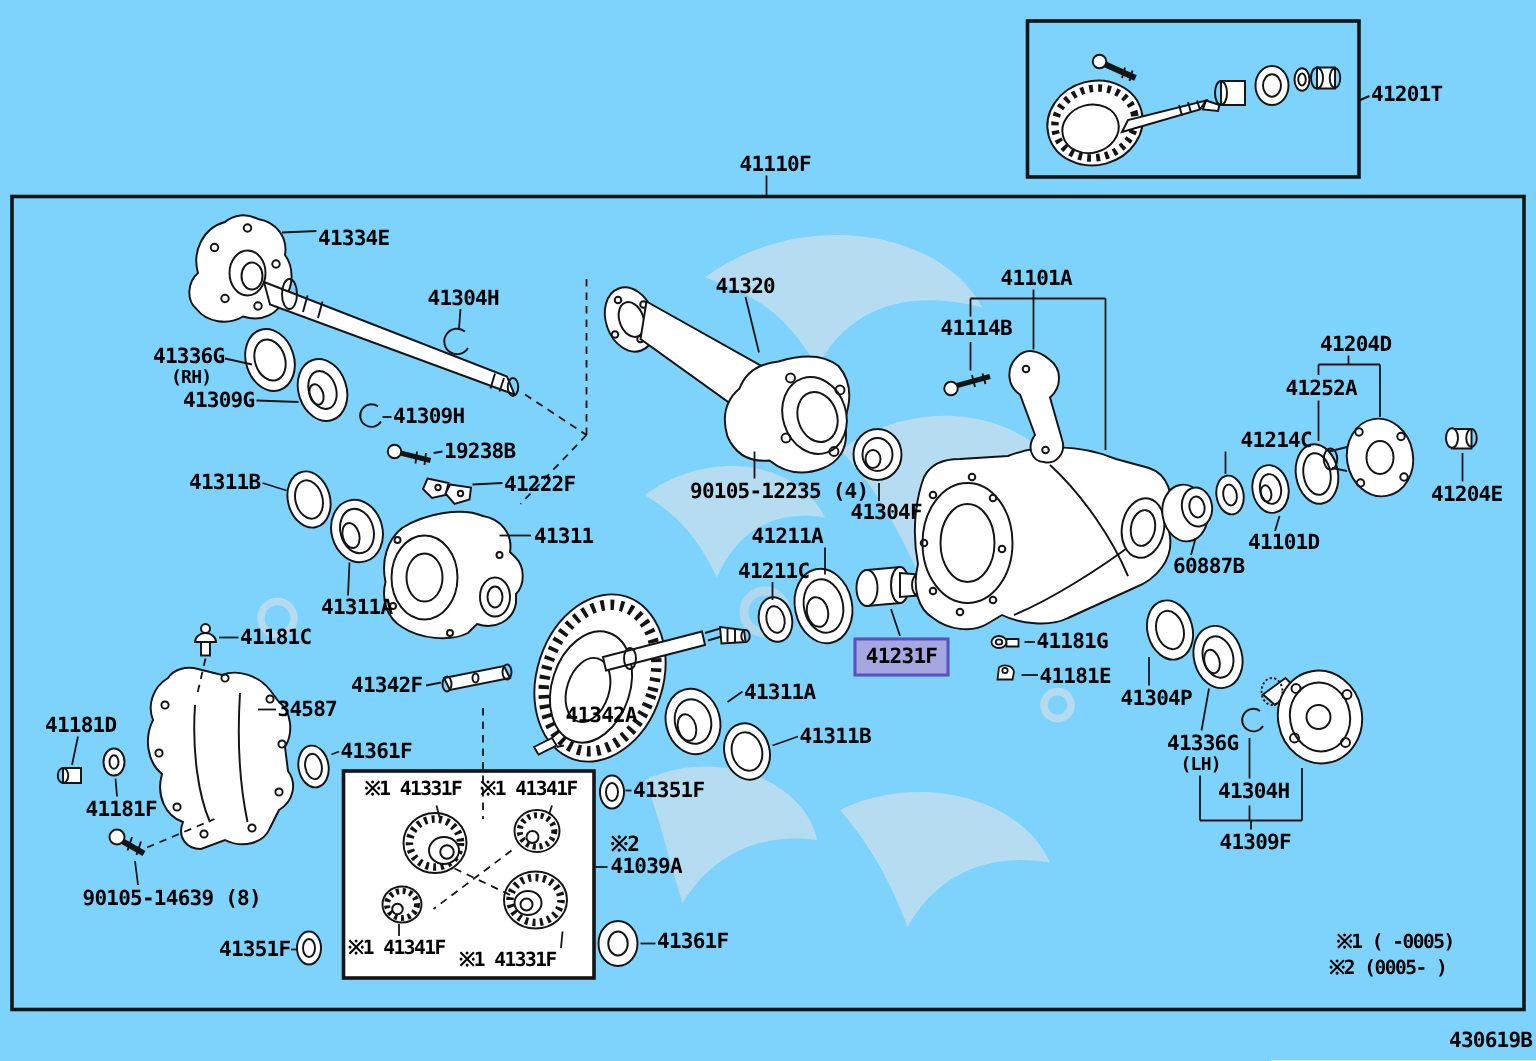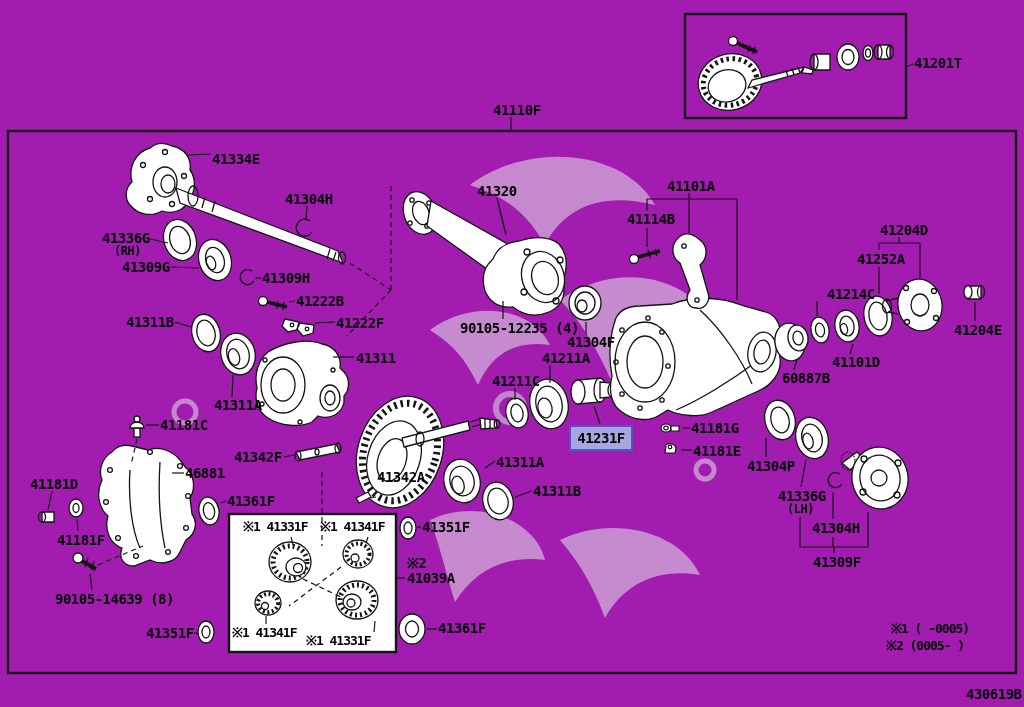--- a/index.html
+++ b/index.html
@@ -1,16 +1,16 @@
 <!DOCTYPE html>
 <html><head>
 <meta charset="utf-8">
 <style>
   html,body{margin:0;padding:0;background:#ffffff;}
-  #stage{position:relative;width:1024px;height:707px;background:#a21caf;overflow:hidden;
+  #stage{position:relative;width:1024px;height:707px;background:#7dd3fc;overflow:hidden;
          font-family:"DejaVu Sans Mono", monospace;}
   svg{position:absolute;left:0;top:0;}
   .lbl{position:absolute;font-weight:bold;font-size:14px;letter-spacing:-0.5px;
        color:#000;white-space:nowrap;line-height:1;}
   .lbl-sm{font-size:12px;letter-spacing:-0.5px;}
   .lbl-box{font-size:13px;letter-spacing:-1px;text-align:right;}
   .lbl-legend{font-size:13px;letter-spacing:-1px;}
   .hl{position:absolute;left:569px;top:425px;width:60px;height:22px;
       background:#a6a6e0;border:2px solid #5353c4;display:flex;align-items:center;
       justify-content:center;font-weight:bold;font-size:14px;letter-spacing:-0.5px;color:#000;}
@@ -399,37 +399,37 @@
 </svg>
 
   <div class="lbl" style="left:914px;top:56px">41201T</div>
   <div class="lbl" style="left:493px;top:103px">41110F</div>
   <div class="lbl" style="left:212px;top:152px">41334E</div>
   <div class="lbl" style="left:285px;top:192px">41304H</div>
   <div class="lbl" style="left:102px;top:231px">41336G</div>
   <div class="lbl lbl-sm" style="left:114px;top:245px">(RH)</div>
   <div class="lbl" style="left:122px;top:260px">41309G</div>
   <div class="lbl" style="left:262px;top:271px">41309H</div>
-  <div class="lbl" style="left:296px;top:294px">41222B</div>
+  <div class="lbl" style="left:296px;top:294px">19238B</div>
   <div class="lbl" style="left:336px;top:316px">41222F</div>
   <div class="lbl" style="left:126px;top:315px">41311B</div>
   <div class="lbl" style="left:356px;top:351px">41311</div>
   <div class="lbl" style="left:214px;top:398px">41311A</div>
   <div class="lbl" style="left:160px;top:418px">41181C</div>
   <div class="lbl" style="left:234px;top:450px">41342F</div>
-  <div class="lbl" style="left:185px;top:466px">46881</div>
+  <div class="lbl" style="left:185px;top:466px">34587</div>
   <div class="lbl" style="left:30px;top:477px">41181D</div>
   <div class="lbl" style="left:227px;top:494px">41361F</div>
   <div class="lbl" style="left:57px;top:533px">41181F</div>
   <div class="lbl" style="left:55px;top:592px">90105-14639 (8)</div>
   <div class="lbl" style="left:146px;top:626px">41351F</div>
   <div class="lbl" style="left:477px;top:184px">41320</div>
   <div class="lbl" style="left:460px;top:321px">90105-12235 (4)</div>
   <div class="lbl" style="left:567px;top:335px">41304F</div>
-  <div class="lbl" style="left:542px;top:351px">41211A</div>
+  <div class="lbl" style="left:501px;top:351px">41211A</div>
   <div class="lbl" style="left:492px;top:374px">41211C</div>
   <div class="lbl" style="left:667px;top:179px">41101A</div>
   <div class="lbl" style="left:627px;top:212px">41114B</div>
   <div class="lbl" style="left:880px;top:223px">41204D</div>
   <div class="lbl" style="left:857px;top:252px">41252A</div>
   <div class="lbl" style="left:827px;top:287px">41214C</div>
   <div class="lbl" style="left:782px;top:371px">60887B</div>
   <div class="lbl" style="left:832px;top:355px">41101D</div>
   <div class="lbl" style="left:954px;top:323px">41204E</div>
   <div class="lbl" style="left:691px;top:421px">41181G</div>

